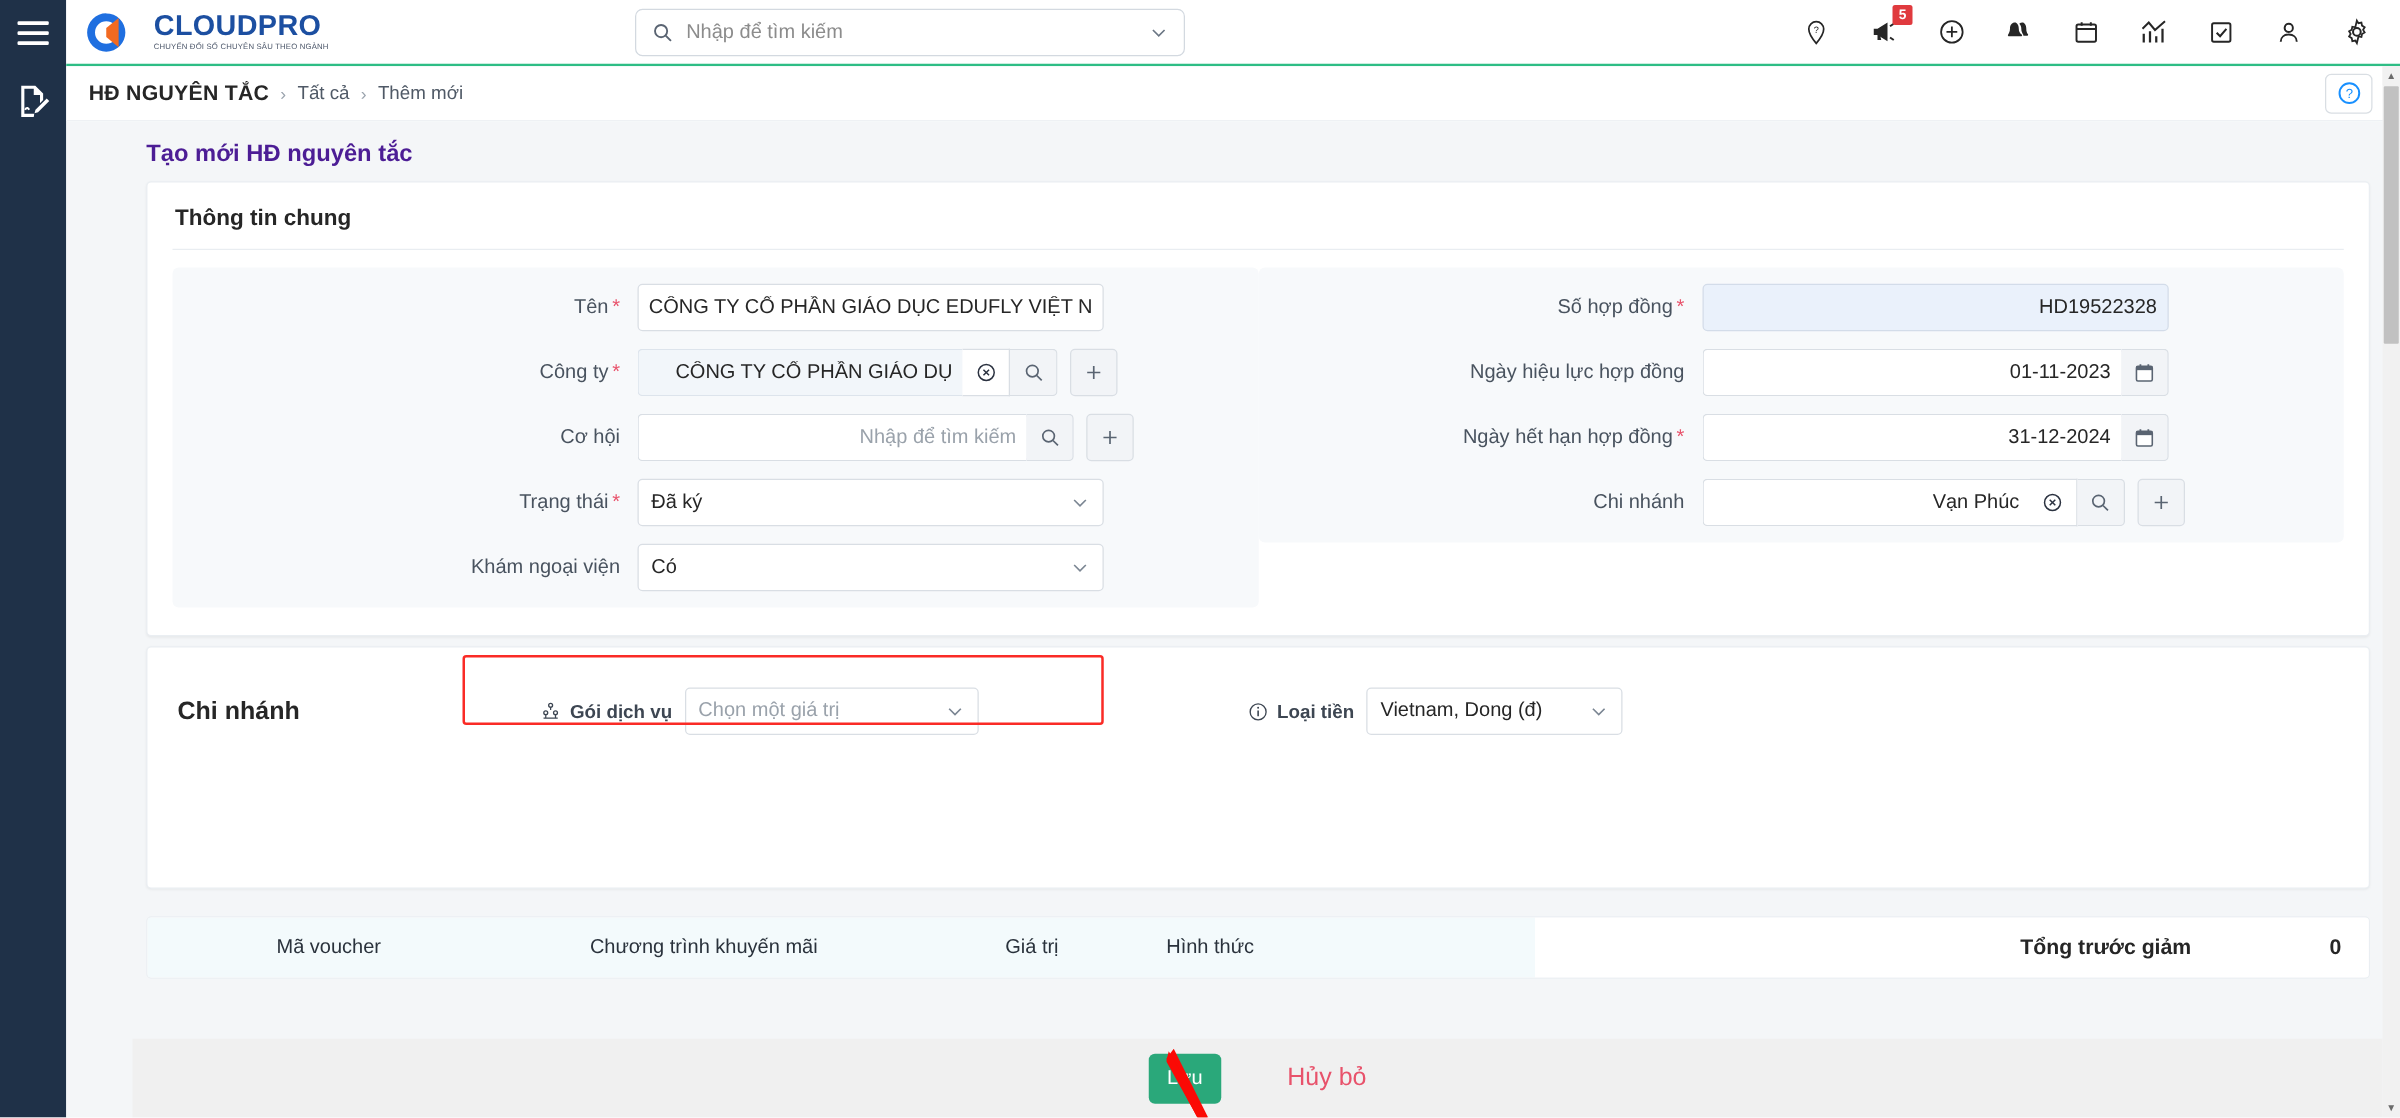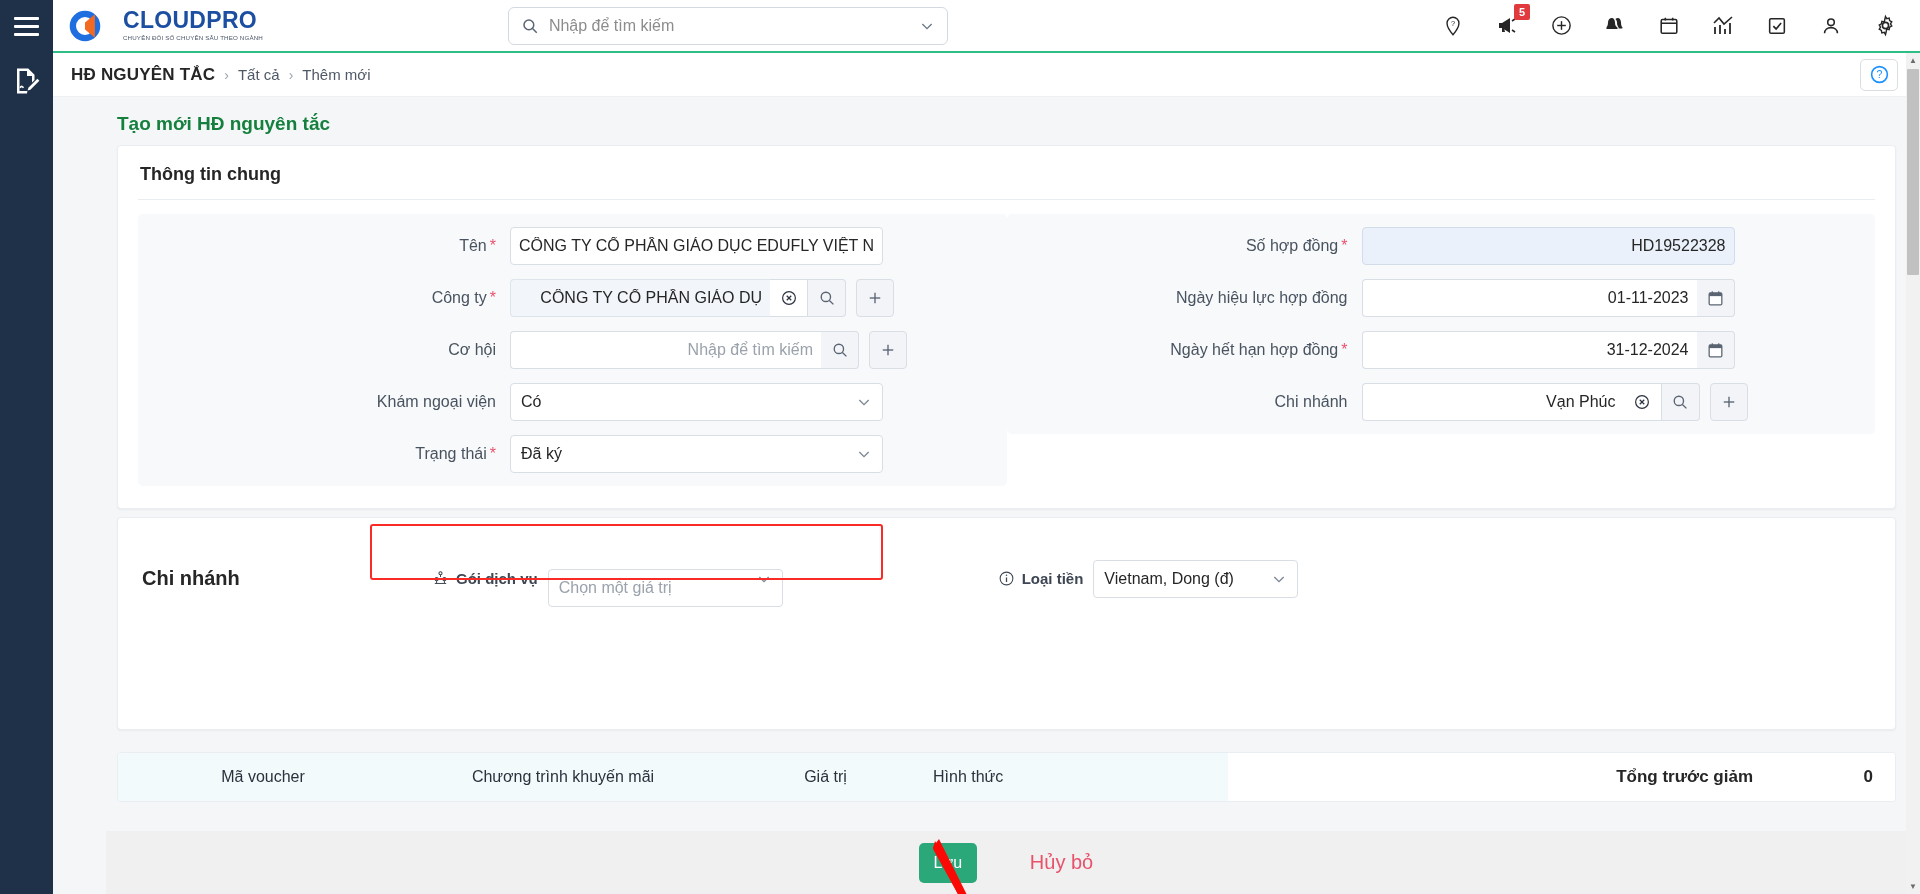--- a/index.html
+++ b/index.html
@@ -75,21 +75,21 @@
     border-radius: 5px; background: #fff; display: flex; align-items: center;
     justify-content: center; cursor: pointer;
   }
 
   
   .body {
     flex: 1; background: #f4f6f8; overflow: hidden; position: relative;
     padding: 0 0 0 0;
   }
   .page-title {
-    font-size: 19px; font-weight: bold; color: #15803d; padding: 16px 0 10px 64px;
+    font-size: 19px; font-weight: bold; color: #4c1d95; padding: 16px 0 10px 64px;
   }
 
   .card {
     background: #fff; border-radius: 4px; margin: 0 24px 8px 64px;
     box-shadow: 0 1px 2px rgba(0,0,0,.05); border: 1px solid #eaeef2;
   }
   .card-title { font-size: 18px; font-weight: bold; color: #262626; padding: 18px 22px 14px 22px; }
   .card-hr { height: 1px; background: #e9edf1; margin: 0 20px; }
 
   .grid2 { display: flex; padding: 14px 20px 22px 20px; gap: 0; }
@@ -127,21 +127,21 @@
   .sqbtn.attached { border-left: none; border-radius: 0 4px 4px 0; }
   .sqbtn.mid { border-left: none; border-radius: 0; }
   .sqbtn.standalone { border-radius: 4px; margin-left: 10px; }
 
   .selwrap { position: relative; display: inline-block; }
   .sel {
     height: 38px; border: 1px solid #d9dee4; border-radius: 4px; background: #fff;
     font-size: 16px; color: #262626; padding: 0 34px 0 10px;
     display: flex; align-items: center; cursor: pointer;
   }
-  .sel.ph { color: #9aa2ab; margin-top: 19px; }
+  .sel.ph { color: #9aa2ab; }
   .chev {
     position: absolute; right: 11px; top: 50%; transform: translateY(-50%);
     pointer-events: none; color: #7b8693;
   }
 
   
   .hl {
     position: absolute; border: 2px solid #fa2b26; border-radius: 3px;
     pointer-events: none; z-index: 5;
   }
@@ -395,42 +395,42 @@
                     <svg width="18" height="18" viewBox="0 0 24 24">
                       <line x1="12" y1="5" x2="12" y2="19" stroke="#5a6472" stroke-width="1.8"></line>
                       <line x1="5" y1="12" x2="19" y2="12" stroke="#5a6472" stroke-width="1.8"></line>
                     </svg>
                   </div>
                 </div>
               </div>
 
               <div class="frow">
                 <div class="flabel">
+                  <span>Trạng thái</span><span class="req">*</span>
+                </div>
+                <div class="fctl">
+                  <div class="selwrap">
+                    <div class="sel" style="width:373px">
+                      <span>Đã ký</span>
+                    </div>
+                    <svg class="chev" width="16" height="16" viewBox="0 0 24 24">
+                      <polyline points="5,9 12,16 19,9" fill="none" stroke="#7b8693" stroke-width="2"></polyline>
+                    </svg>
+                  </div>
+                </div>
+              </div>
+
+              <div class="frow">
+                <div class="flabel">
                   <span>Khám ngoại viện</span>
                 </div>
                 <div class="fctl">
                   <div class="selwrap">
                     <div class="sel" style="width:373px">
                       <span>Có</span>
-                    </div>
-                    <svg class="chev" width="16" height="16" viewBox="0 0 24 24">
-                      <polyline points="5,9 12,16 19,9" fill="none" stroke="#7b8693" stroke-width="2"></polyline>
-                    </svg>
-                  </div>
-                </div>
-              </div>
-
-              <div class="frow">
-                <div class="flabel">
-                  <span>Trạng thái</span><span class="req">*</span>
-                </div>
-                <div class="fctl">
-                  <div class="selwrap">
-                    <div class="sel" style="width:373px">
-                      <span>Đã ký</span>
                     </div>
                     <svg class="chev" width="16" height="16" viewBox="0 0 24 24">
                       <polyline points="5,9 12,16 19,9" fill="none" stroke="#7b8693" stroke-width="2"></polyline>
                     </svg>
                   </div>
                 </div>
               </div>
 
             </div>
           </div>

